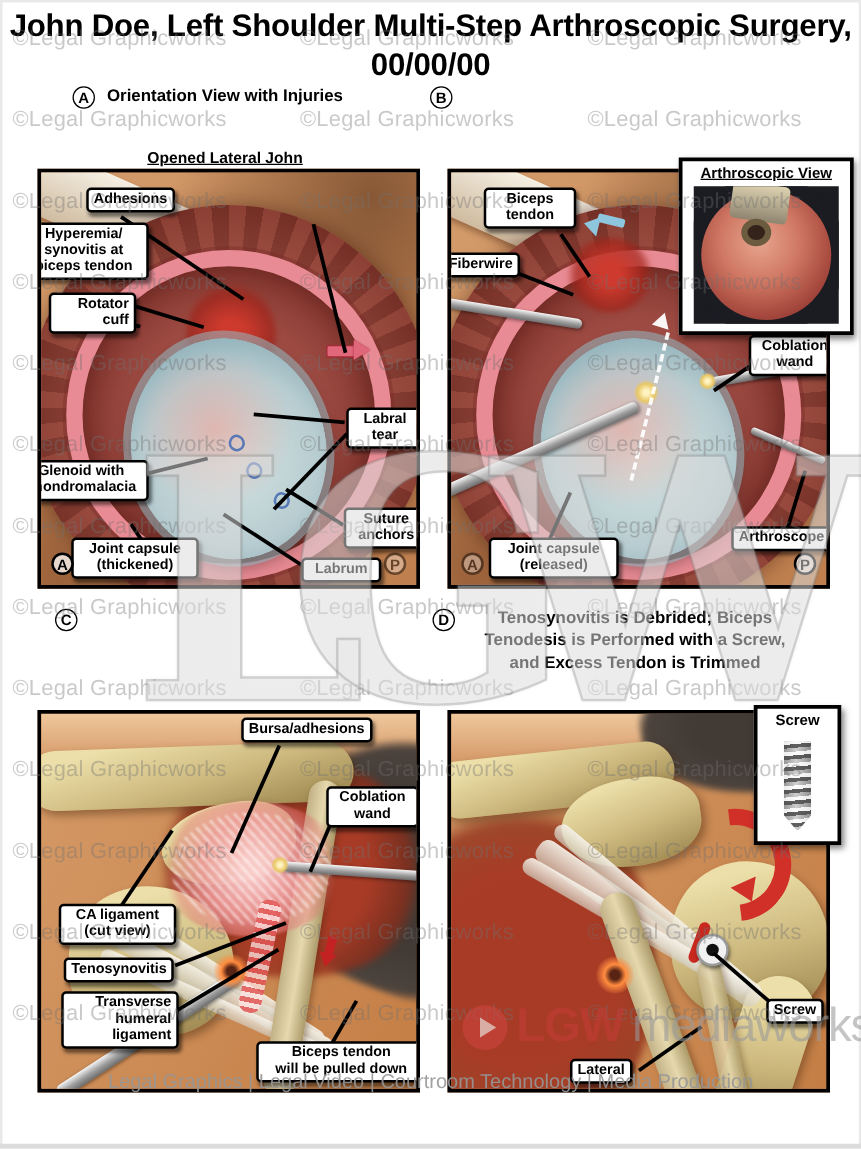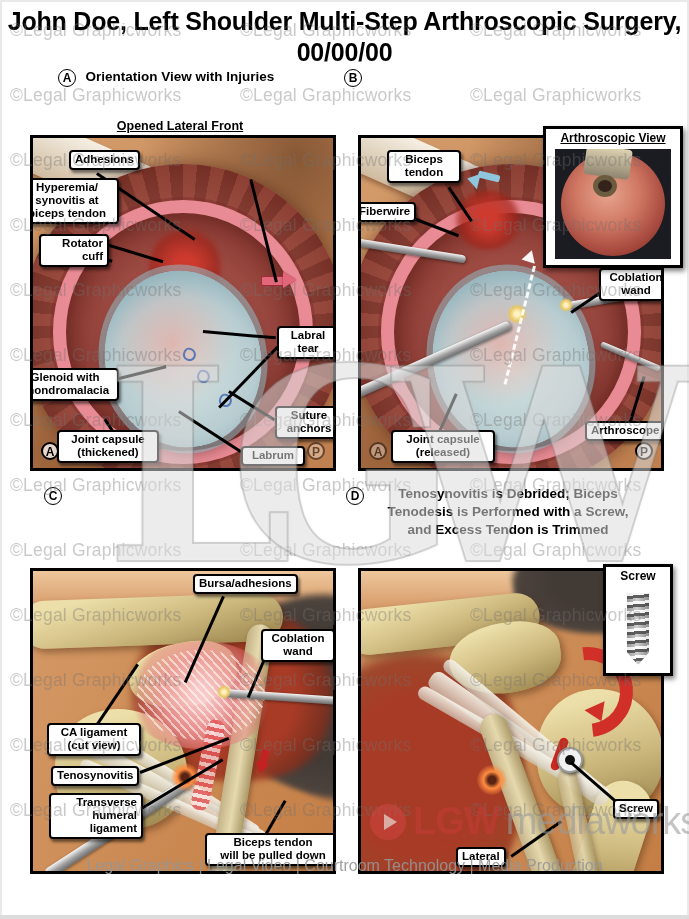--- a/index.html
+++ b/index.html
@@ -153,21 +153,21 @@
 <body>
 
 <div class="page">
 
   <h1 class="title pre">John Doe, Left Shoulder Multi-Step Arthroscopic Surgery,
 00/00/00</h1>
 
   <span class="capchip" style="left:58px;top:69px;">A</span>
   <div class="cap" style="left:30px;top:68px;width:300px;">Orientation View with Injuries</div>
   <span class="capchip" style="left:344px;top:69px;">B</span>
-  <div class="sub" style="left:30px;top:119px;">Opened Lateral Front</div>
+  <div class="sub" style="left:30px;top:119px;">Opened Lateral John</div>
 
   <span class="capchip" style="left:44px;top:487px;">C</span>
   <span class="capchip" style="left:346px;top:487px;">D</span>
   <div class="cap" style="left:358px;top:485px;width:300px;">Tenosynovitis is Debrided; Biceps
 Tenodesis is Performed with a Screw,
 and Excess Tendon is Trimmed</div>
 
   <div class="panel" style="left:30px;top:135px;width:300px;height:330px;">
     <div class="lat-bg"></div>
     <div class="lat-band"></div>

